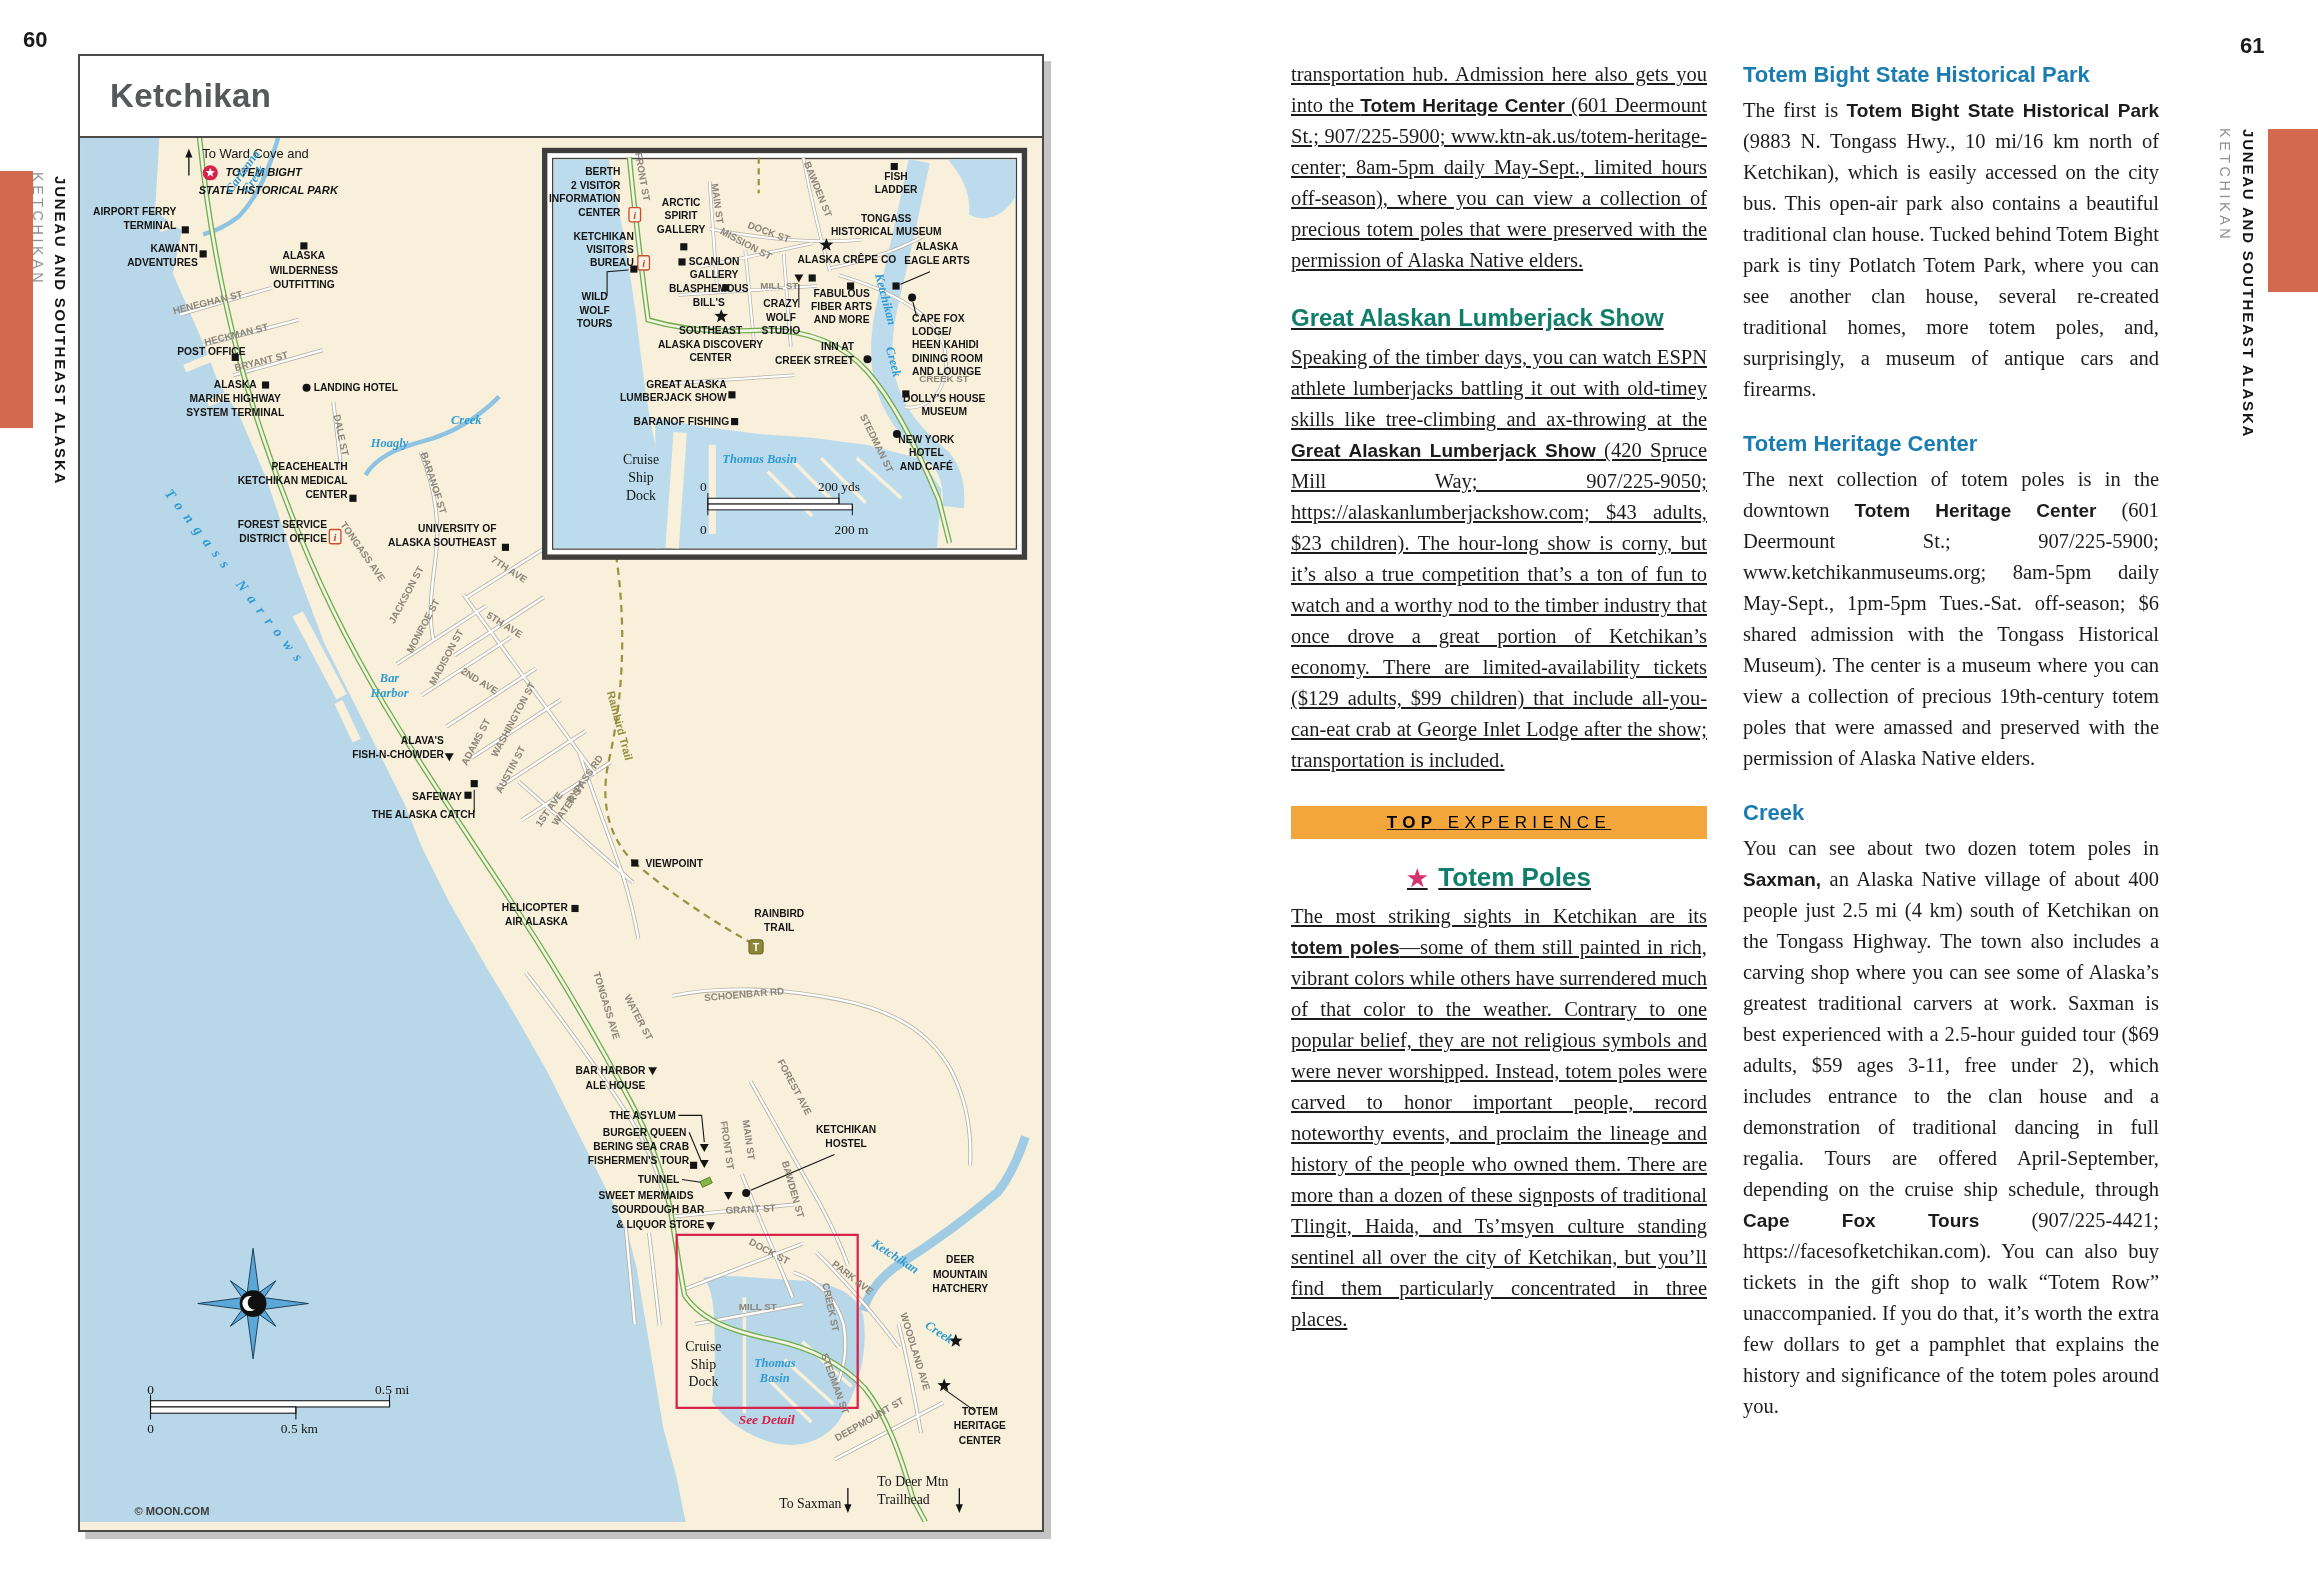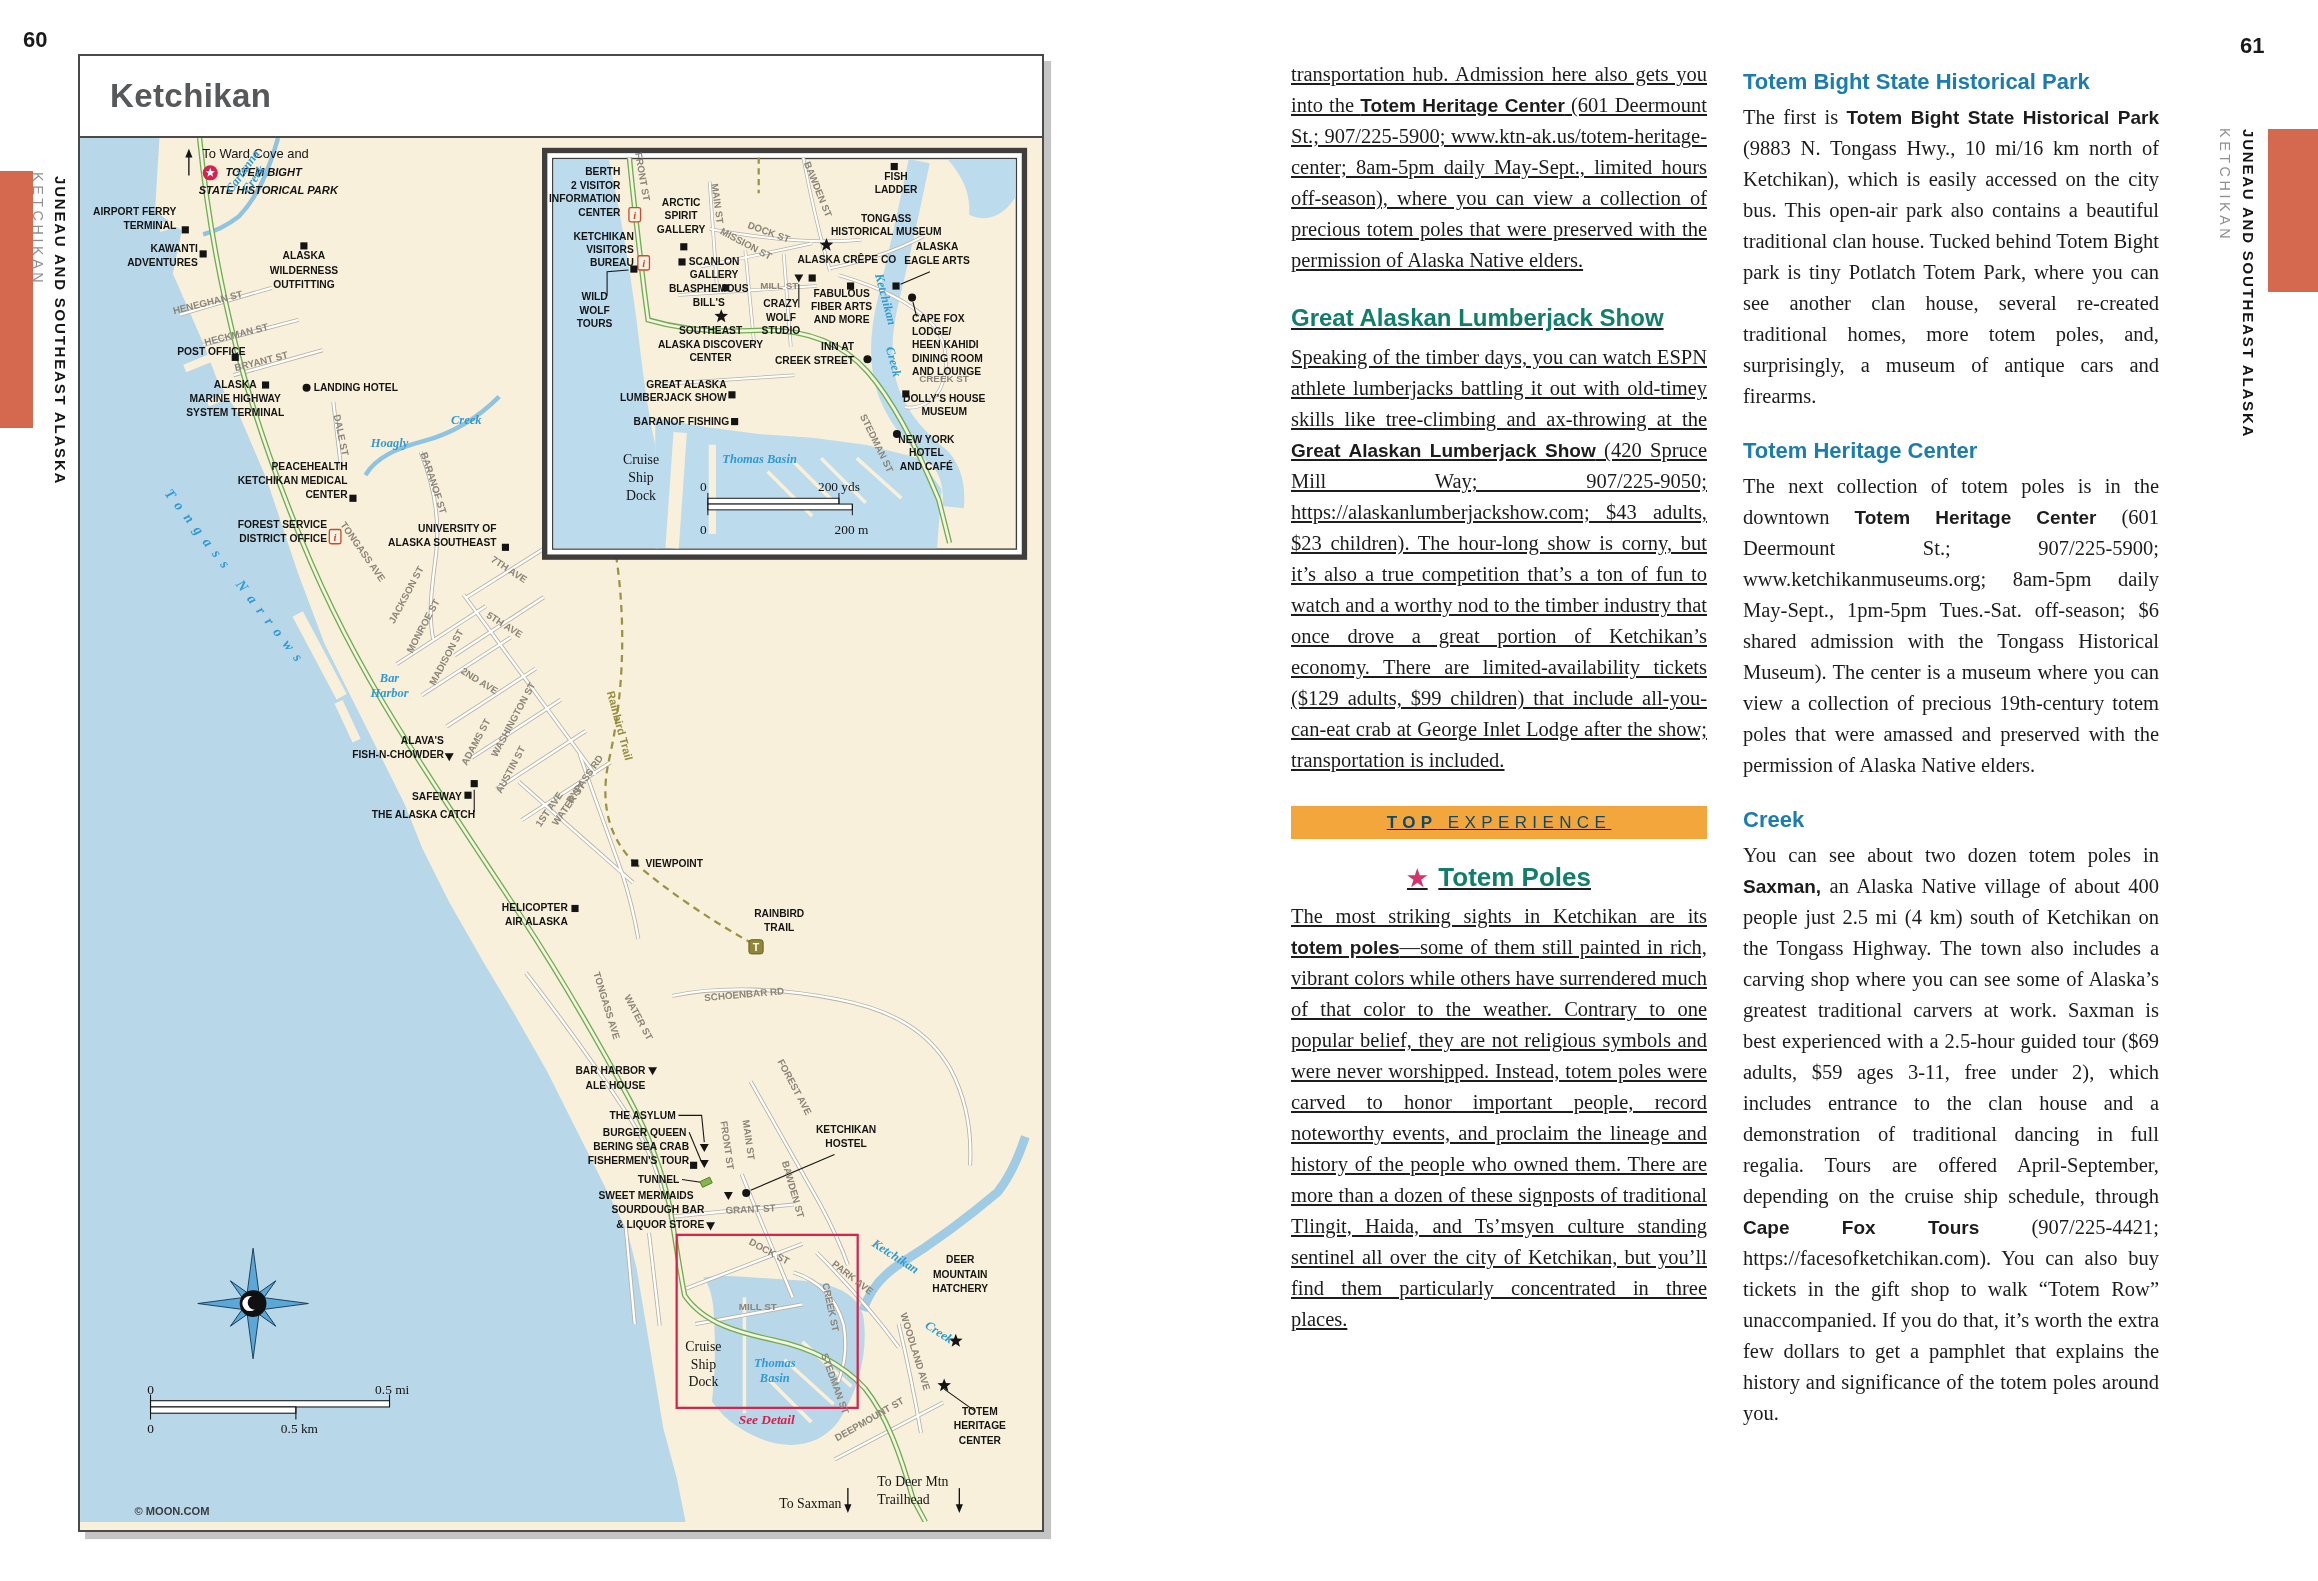--- a/index.html
+++ b/index.html
@@ -34,21 +34,21 @@
   .lcred{font:700 12.5px "Liberation Sans",sans-serif;fill:#3c3c3c;}
 
   
   .col{position:absolute;width:416px;text-align:justify;
        font:20.5px/31px "Liberation Serif",serif;color:#1c1c1c;}
   .col p{margin:0 0 0 0;}
   .kb{font-family:"Liberation Sans",sans-serif;font-weight:700;font-size:19px;}
   .h-teal{font:700 24px/30px "Liberation Sans",sans-serif;color:#0f7f6b;text-align:left;margin:27px 0 9px;}
   .h-blue{font:700 22px/27px "Liberation Sans",sans-serif;color:#1a7cb0;text-align:left;margin:25px 0 7.1px;}
   .h-blue.first{margin-top:0;}
-  .banner{margin:30px 0 21.4px;background:#f3a63b;color:#0c4a6e;text-align:center;
+  .banner{margin:30px 0 21.4px;background:#f3a63b;color:#000000;text-align:center;
           font:400 17px "Liberation Sans",sans-serif;letter-spacing:5.4px;padding:7.1px 0 6.2px;}
   .banner .bstrong{font-weight:700;}
   .h-star{font:700 26px/32px "Liberation Sans",sans-serif;color:#0f7f6b;text-align:center;margin:0 0 7px;}
   .h-star .star{color:#d4326e;margin-right:10.7px;font-size:23px;}
 </style>
 </head>
 <body>
 
 <div id="spread">
 
@@ -549,21 +549,21 @@
 
   <div class="col" id="col1" style="left:1291px;top:59px;text-decoration:underline;">
     <p><span>transportation hub. Admission here also gets you into the </span><span class="kb">Totem Heritage Center</span><span> (601 Deermount St.; 907/225-5900; www.ktn-ak.us/totem-heritage-center; 8am-5pm daily May-Sept., limited hours off-season), where you can view a collection of precious totem poles that were preserved with the permission of Alaska Native elders.</span></p>
     <h2 class="h-teal">Great Alaskan Lumberjack Show</h2>
     <p><span>Speaking of the timber days, you can watch ESPN athlete lumberjacks battling it out with old-timey skills like tree-climbing and ax-throwing at the </span><span class="kb">Great Alaskan Lumberjack Show</span><span> (420 Spruce Mill Way; 907/225-9050; https://alaskanlumberjackshow.com; $43 adults, $23 children). The hour-long show is corny, but it’s also a true competition that’s a ton of fun to watch and a worthy nod to the timber industry that once drove a great portion of Ketchikan’s economy. There are limited-availability tickets ($129 adults, $99 children) that include all-you-can-eat crab at George Inlet Lodge after the show; transportation is included.</span></p>
     <div class="banner"><span class="bstrong">TOP</span><span> EXPERIENCE</span></div>
     <h2 class="h-star"><span class="star">★</span><span>Totem Poles</span></h2>
     <p><span>The most striking sights in Ketchikan are its </span><span class="kb">totem poles</span><span>—some of them still painted in rich, vibrant colors while others have surrendered much of that color to the weather. Contrary to one popular belief, they are not religious symbols and were never worshipped. Instead, totem poles were carved to honor important people, record noteworthy events, and proclaim the lineage and history of the people who owned them. There are more than a dozen of these signposts of traditional Tlingit, Haida, and Ts’msyen culture standing sentinel all over the city of Ketchikan, but you’ll find them particularly concentrated in three places.</span></p>
   </div>
 
-  <div class="col" id="col2" style="left:1743px;top:68px;">
+  <div class="col" id="col2" style="left:1743px;top:61px;">
     <h3 class="h-blue first">Totem Bight State Historical Park</h3>
     <p><span>The first is </span><span class="kb">Totem Bight State Historical Park</span><span> (9883 N. Tongass Hwy., 10 mi/16 km north of Ketchikan), which is easily accessed on the city bus. This open-air park also contains a beautiful traditional clan house. Tucked behind Totem Bight park is tiny Potlatch Totem Park, where you can see another clan house, several re-created traditional homes, more totem poles, and, surprisingly, a museum of antique cars and firearms.</span></p>
     <h3 class="h-blue">Totem Heritage Center</h3>
     <p><span>The next collection of totem poles is in the downtown </span><span class="kb">Totem Heritage Center</span><span> (601 Deermount St.; 907/225-5900; www.ketchikanmuseums.org; 8am-5pm daily May-Sept., 1pm-5pm Tues.-Sat. off-season; $6 shared admission with the Tongass Historical Museum). The center is a museum where you can view a collection of precious 19th-century totem poles that were amassed and preserved with the permission of Alaska Native elders.</span></p>
     <h3 class="h-blue">Creek</h3>
     <p><span>You can see about two dozen totem poles in </span><span class="kb">Saxman,</span><span> an Alaska Native village of about 400 people just 2.5 mi (4 km) south of Ketchikan on the Tongass Highway. The town also includes a carving shop where you can see some of Alaska’s greatest traditional carvers at work. Saxman is best experienced with a 2.5-hour guided tour ($69 adults, $59 ages 3-11, free under 2), which includes entrance to the clan house and a demonstration of traditional dancing in full regalia. Tours are offered April-September, depending on the cruise ship schedule, through </span><span class="kb">Cape Fox Tours</span><span> (907/225-4421; https://facesofketchikan.com). You can also buy tickets in the gift shop to walk “Totem Row” unaccompanied. If you do that, it’s worth the extra few dollars to get a pamphlet that explains the history and significance of the totem poles around you.</span></p>
   </div>
 
 </div>
 

